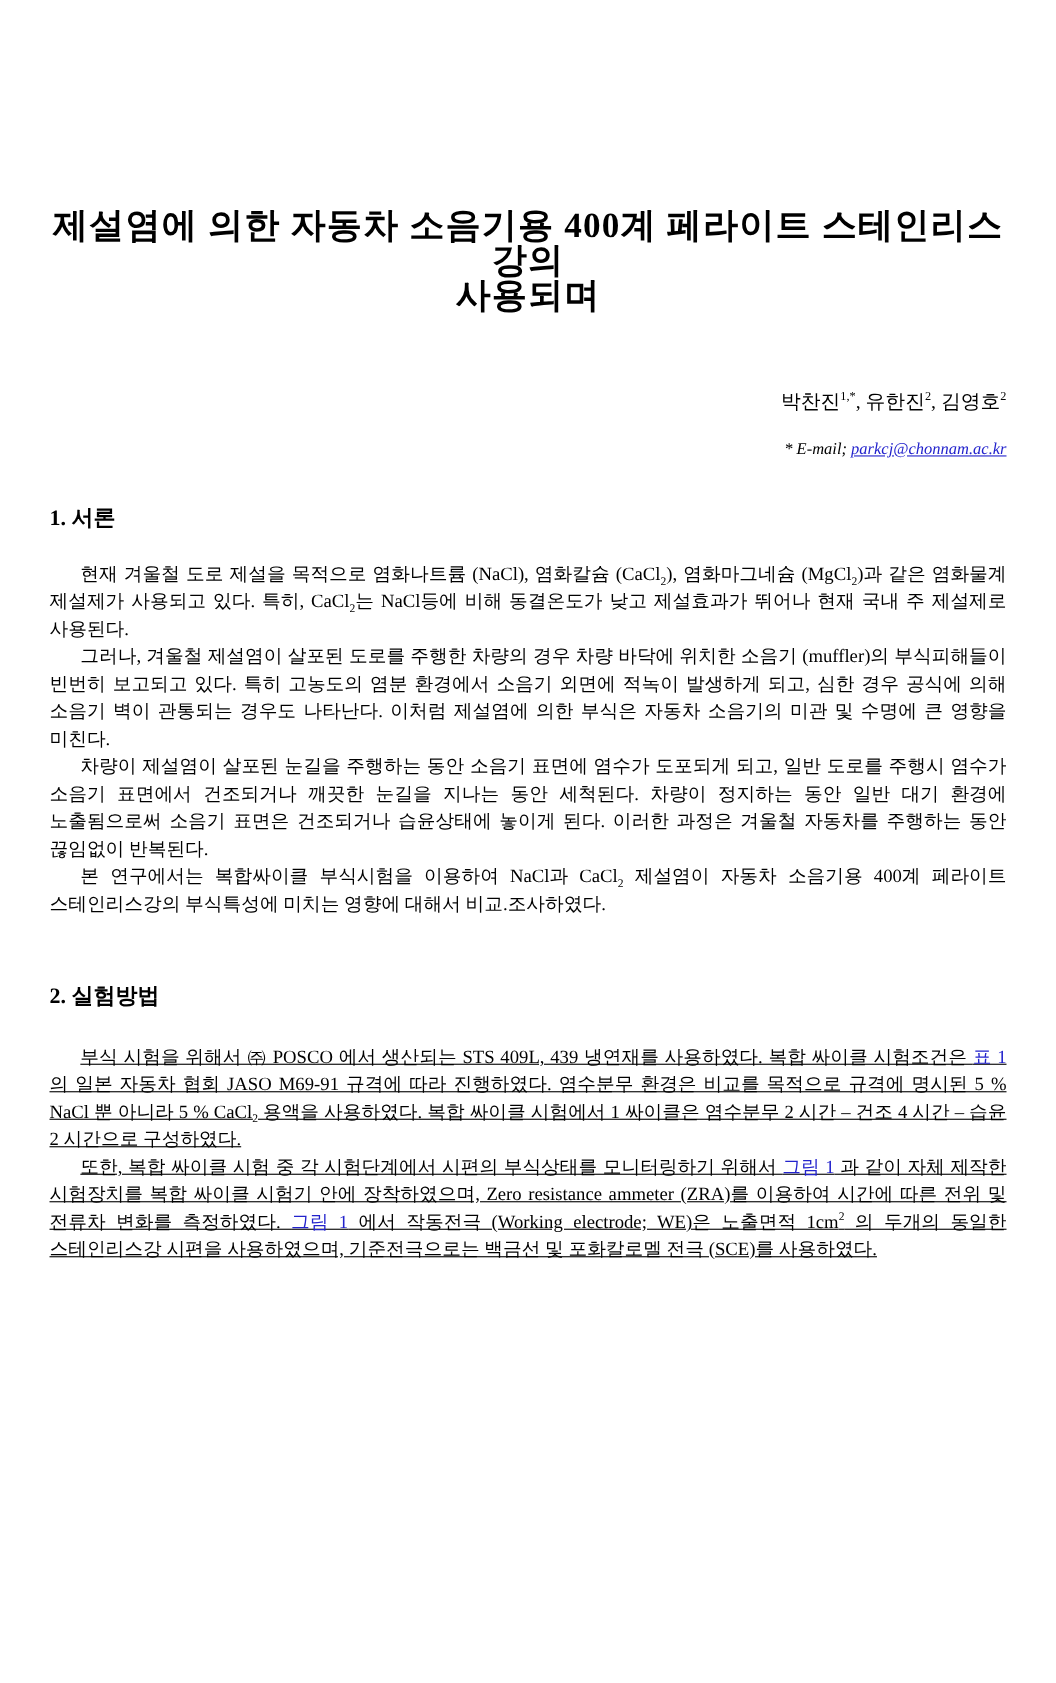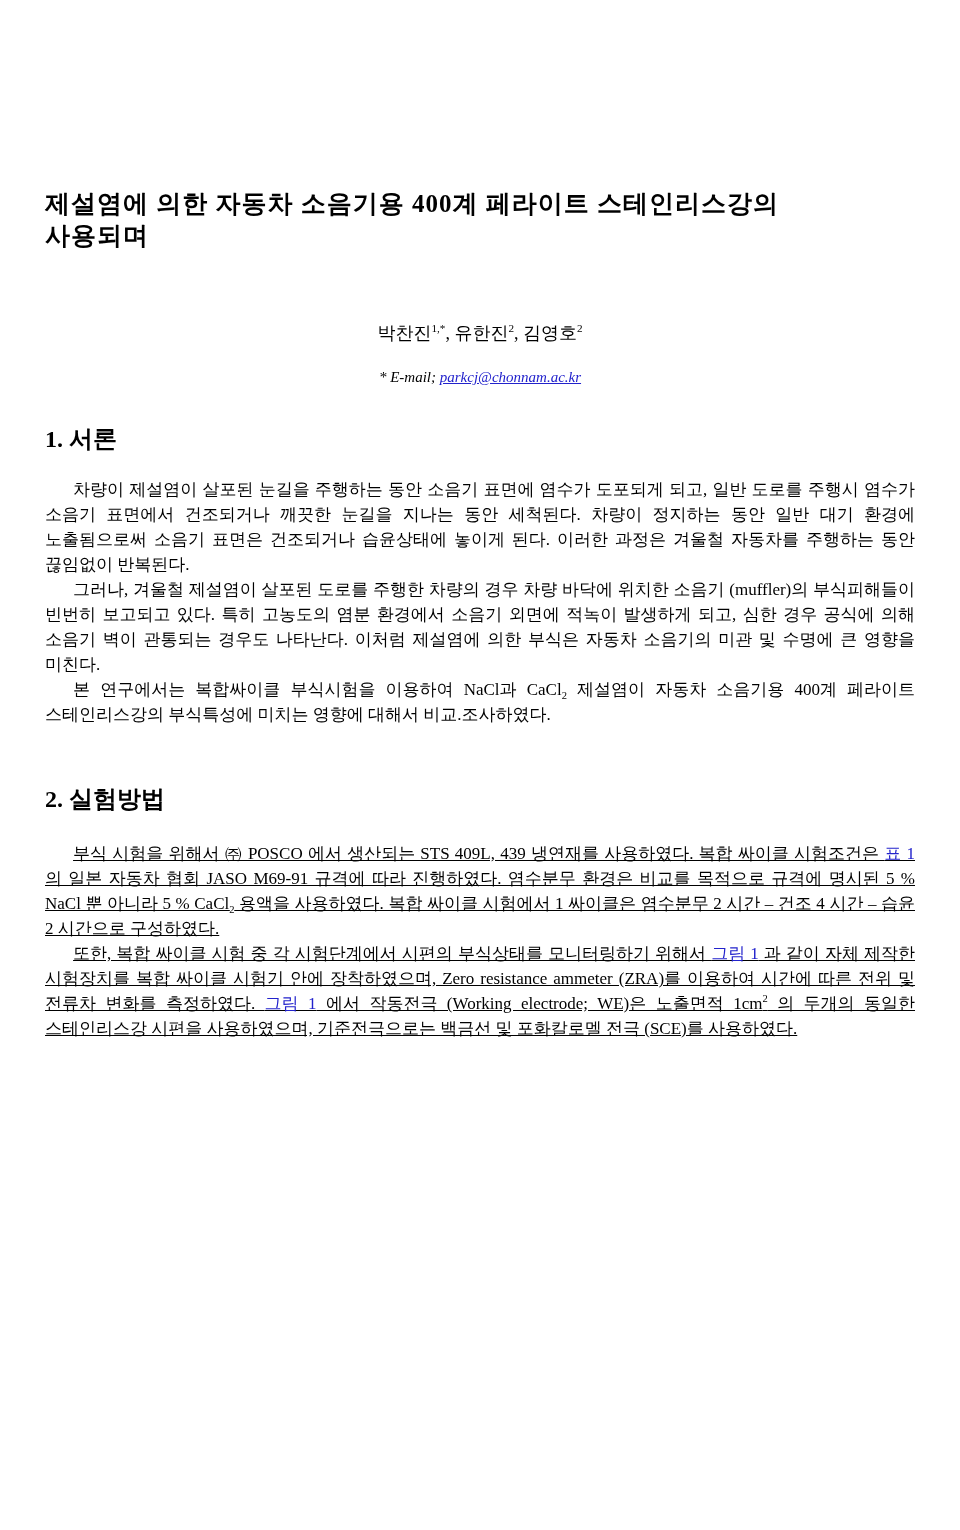--- a/index.html
+++ b/index.html
@@ -9,36 +9,37 @@
     width: 960px;
     min-height: 1530px;
     background: var(--bg-color);
     color: var(--text-color);
     font-family: "Liberation Serif", "DejaVu Serif", serif;
   }
   .page { width: 960px; min-height: 1530px; padding: 0 45px; }
 
   .title {
     margin: 188px auto 0;
-    font-size: 25px;
+    text-align: center;
+    font-size: 32px;
     font-weight: bold;
     line-height: 32px;
     letter-spacing: 1px;
   }
 
-  .byline { text-align: center; }
+  .byline { text-align: right; }
   .authors { margin-top: 70px; font-size: 18px; line-height: 22px; }
   .affil   { margin-top: 15px; font-size: 18px; line-height: 22px; letter-spacing: 0.5px; }
   .email   { margin-top: 24px;  font-size: 15px; line-height: 19px; font-style: italic; }
 
   sup { font-size: 0.62em; line-height: 0; }
   sub { font-size: 0.62em; line-height: 0; }
 
   .section-heading {
-    font-size: 24px;
+    font-size: 20px;
     font-weight: bold;
     margin: 0;
     line-height: 24px;
   }
   .sec1 .section-heading { margin-top: 40px; }
   .sec2 .section-heading { margin-top: 60px; }
 
   .paras { margin-top: 26px; }
   .sec2 .paras { margin-top: 30px; text-decoration: underline; }
 
@@ -65,22 +66,23 @@
   </div>
 
   <div class="byline">
     <div class="authors"><span>박찬진</span><sup>1,*</sup><span>, 유한진</span><sup>2</sup><span>, 김영호</span><sup>2</sup></div>
     <div class="email"><span>* E-mail; </span><a class="link-u" href="#">parkcj@chonnam.ac.kr</a></div>
   </div>
 
   <section class="sec1">
     <h2 class="section-heading">1. 서론</h2>
     <div class="paras">
+        <p class="body-para"><span>현재 겨울철 도로 제설을 목적으로 염화나트륨 (NaCl), 염화칼슘 (CaCl</span><sub>2</sub><span>), 염화마그네슘 (MgCl</span><sub>2</sub><span>)과 같은 염화물계 제설제가 사용되고 있다. 특히, CaCl</span><sub>2</sub><span>는 NaCl등에 비해 동결온도가 낮고 제설효과가 뛰어나 현재 국내 주 제설제로 사용된다.</span></p>
+        <p class="body-para"><span>그러나, 겨울철 제설염이 살포된 도로를 주행한 차량의 경우 차량 바닥에 위치한 소음기 (muffler)의 부식피해들이 빈번히 보고되고 있다. 특히 고농도의 염분 환경에서 소음기 외면에 적녹이 발생하게 되고, 심한 경우 공식에 의해 소음기 벽이 관통되는 경우도 나타난다. 이처럼 제설염에 의한 부식은 자동차 소음기의 미관 및 수명에 큰 영향을 미친다.</span></p>
         <p class="body-para"><span>차량이 제설염이 살포된 눈길을 주행하는 동안 소음기 표면에 염수가 도포되게 되고, 일반 도로를 주행시 염수가 소음기 표면에서 건조되거나 깨끗한 눈길을 지나는 동안 세척된다. 차량이 정지하는 동안 일반 대기 환경에 노출됨으로써 소음기 표면은 건조되거나 습윤상태에 놓이게 된다. 이러한 과정은 겨울철 자동차를 주행하는 동안 끊임없이 반복된다.</span></p>
-        <p class="body-para"><span>그러나, 겨울철 제설염이 살포된 도로를 주행한 차량의 경우 차량 바닥에 위치한 소음기 (muffler)의 부식피해들이 빈번히 보고되고 있다. 특히 고농도의 염분 환경에서 소음기 외면에 적녹이 발생하게 되고, 심한 경우 공식에 의해 소음기 벽이 관통되는 경우도 나타난다. 이처럼 제설염에 의한 부식은 자동차 소음기의 미관 및 수명에 큰 영향을 미친다.</span></p>
         <p class="body-para"><span>본 연구에서는 복합싸이클 부식시험을 이용하여 NaCl과 CaCl</span><sub>2</sub><span> 제설염이 자동차 소음기용 400계 페라이트 스테인리스강의 부식특성에 미치는 영향에 대해서 비교.조사하였다.</span></p>
       </div>
   </section>
 
   <section class="sec2">
     <h2 class="section-heading">2. 실험방법</h2>
     <div class="paras">
         <p class="body-para"><span>부식 시험을 위해서 ㈜ POSCO 에서 생산되는 STS 409L, 439 냉연재를 사용하였다. 복합 싸이클 시험조건은 </span><a href="#" class="link">표 1</a><span> 의 일본 자동차 협회 JASO M69-91 규격에 따라 진행하였다. 염수분무 환경은 비교를 목적으로 규격에 명시된 5 % NaCl 뿐 아니라 5 % CaCl</span><sub>2</sub><span> 용액을 사용하였다. 복합 싸이클 시험에서 1 싸이클은 염수분무 2 시간 – 건조 4 시간 – 습윤 2 시간으로 구성하였다.</span></p>
         <p class="body-para"><span>또한, 복합 싸이클 시험 중 각 시험단계에서 시편의 부식상태를 모니터링하기 위해서 </span><a href="#" class="link">그림 1</a><span> 과 같이 자체 제작한 시험장치를 복합 싸이클 시험기 안에 장착하였으며, Zero resistance ammeter (ZRA)를 이용하여 시간에 따른 전위 및 전류차 변화를 측정하였다. </span><a href="#" class="link">그림 1</a><span> 에서 작동전극 (Working electrode; WE)은 노출면적 1cm</span><sup>2</sup><span> 의 두개의 동일한 스테인리스강 시편을 사용하였으며, 기준전극으로는 백금선 및 포화칼로멜 전극 (SCE)를 사용하였다.</span></p>
       </div>

